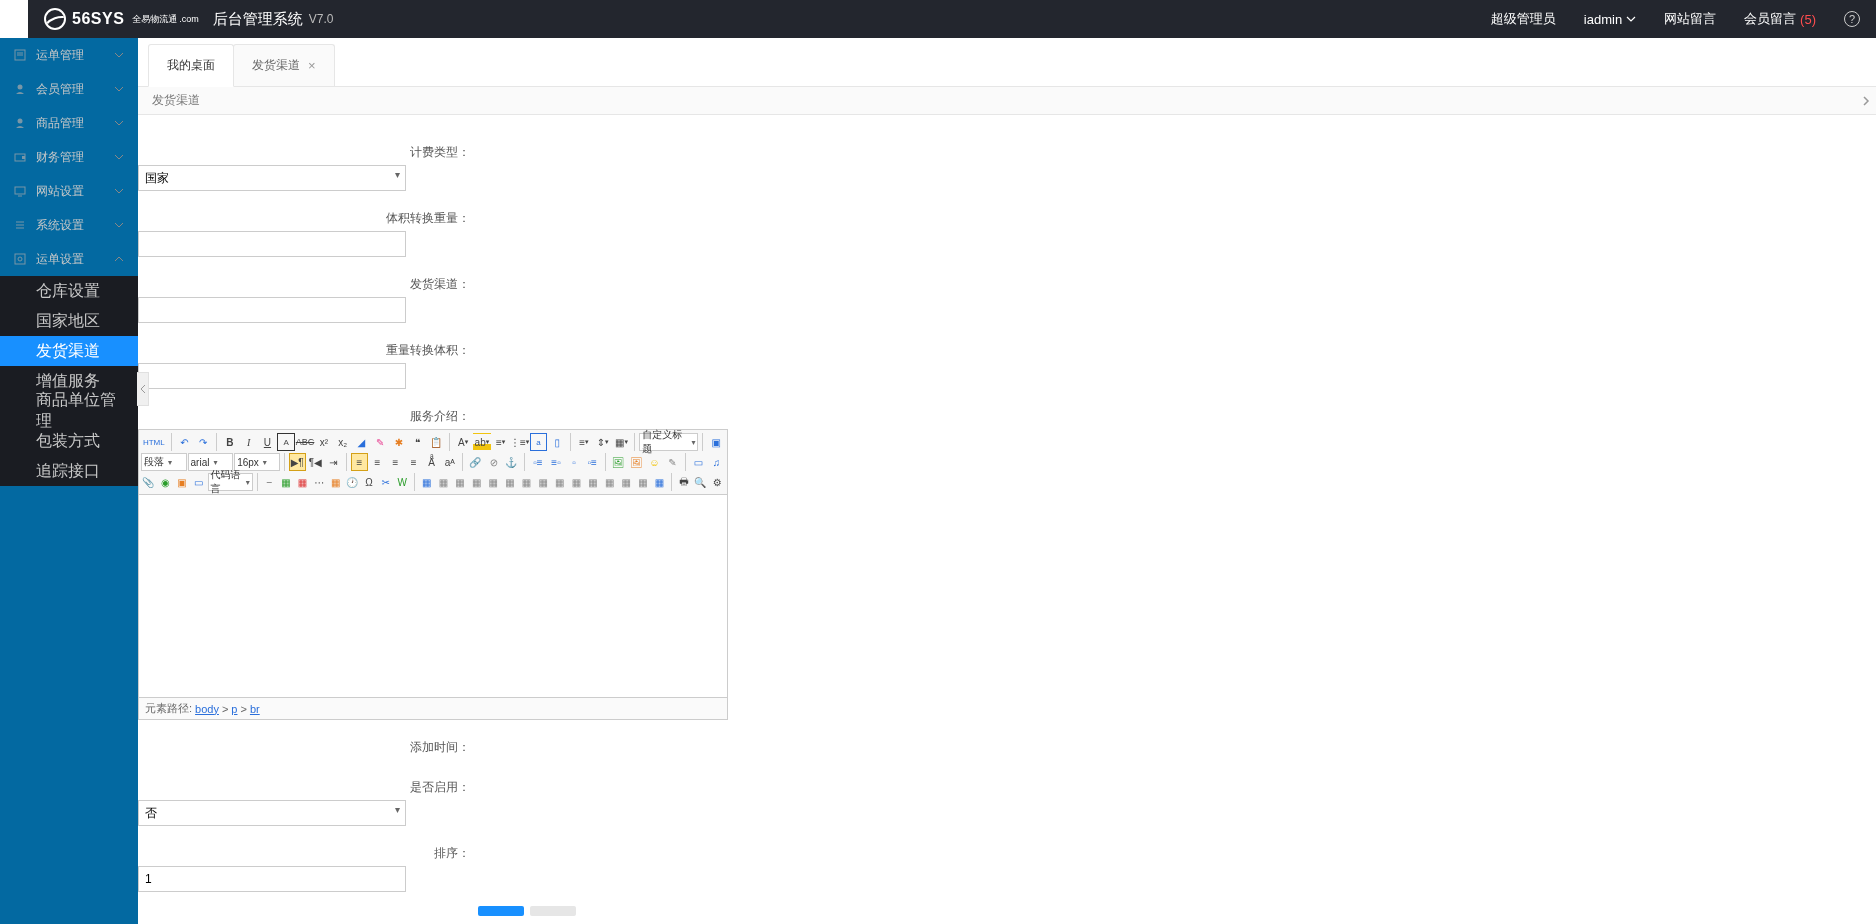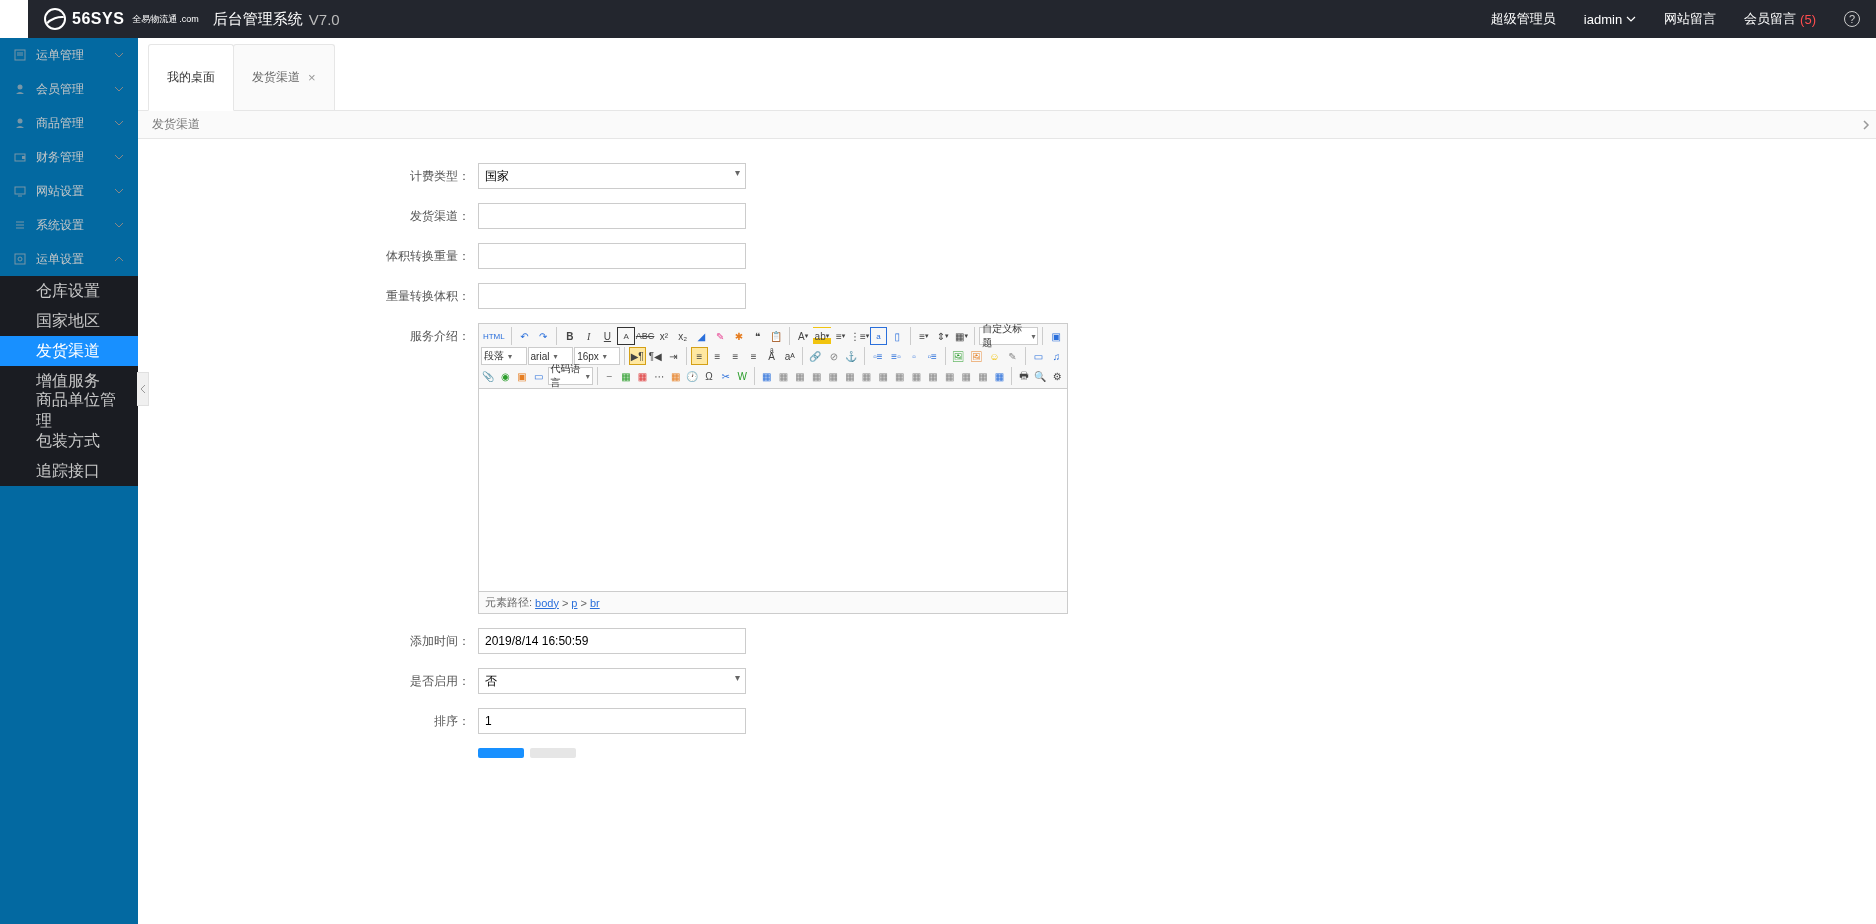--- a/index.html
+++ b/index.html
@@ -6,21 +6,21 @@
 body { font-family: "Microsoft YaHei", Arial, sans-serif; font-size: 12px; color: #333; background: #fff; overflow: hidden; }
 
 
 .header { height: 38px; background: #23262e; display: flex; align-items: center; padding: 0 16px; color: #fff; margin-left: 28px; }
 .logo-wrap { display: flex; align-items: center; gap: 6px; }
 .logo-icon { width: 22px; height: 22px; border-radius: 50%; border: 2px solid #fff; position: relative; overflow: hidden; }
 .logo-icon::after { content: ""; position: absolute; width: 40px; height: 40px; border: 2px solid #fff; border-radius: 50%; left: -6px; top: 6px; transform: rotate(-20deg); }
 .logo-text { font-weight: bold; font-size: 16px; letter-spacing: 0.5px; }
 .logo-sub { font-size: 9px; line-height: 9px; margin-left: 2px; }
 .app-title { margin-left: 14px; font-size: 15px; }
-.version { margin-left: 6px; font-size: 15px; color: #bbb; }
+.version { margin-left: 6px; font-size: 12px; color: #bbb; }
 .header-right { margin-left: auto; display: flex; align-items: center; gap: 28px; font-size: 13px; }
 .hr-item { display: flex; align-items: center; gap: 4px; cursor: pointer; }
 .badge { color: #ff4d4f; }
 .help-icon { width: 16px; height: 16px; border: 1px solid #ccc; border-radius: 50%; display: inline-flex; align-items: center; justify-content: center; font-size: 11px; color: #ccc; }
 
 
 .main { display: flex; height: calc(100vh - 38px); }
 .sidebar { width: 138px; background: #0369a1; color: #c8c8c8; overflow-y: auto; flex-shrink: 0; }
 .menu-item { display: flex; align-items: center; height: 34px; padding: 0 14px; cursor: pointer; font-size: 12px; gap: 10px; }
 .menu-icon { width: 12px; height: 12px; display: inline-block; opacity: 0.7; }
@@ -29,32 +29,32 @@
 .submenu { background: #1a1c22; }
 .submenu .menu-item { padding-left: 36px; height: 30px; font-size: 16px; }
 .submenu .menu-item.active { background: #1890ff; color: #fff; }
 
 
 .content { flex: 1; display: flex; flex-direction: column; background: #fff; position: relative; }
 .collapse-handle { position: absolute; left: -1px; top: 334px; width: 12px; height: 34px; background: #f0f0f0; border: 1px solid #e0e0e0; border-left: none; display: flex; align-items: center; justify-content: center; cursor: pointer; z-index: 5; }
 
 
 .tabs { display: flex; align-items: flex-end; padding: 6px 10px 0 10px; border-bottom: 1px solid #e6e6e6; gap: 0; background: #fff; }
-.tab { padding: 24px 18px; border: 1px solid #e6e6e6; border-bottom: none; background: #fff; cursor: pointer; font-size: 12px; margin-right: -1px; display: flex; align-items: center; gap: 8px; border-radius: 3px 3px 0 0; text-align: right; }
+.tab { padding: 12px 18px; border: 1px solid #e6e6e6; border-bottom: none; background: #fff; cursor: pointer; font-size: 12px; margin-right: -1px; display: flex; align-items: center; gap: 8px; border-radius: 3px 3px 0 0; text-align: right; }
 .tab.active { border-bottom: 1px solid #fff; margin-bottom: -1px; color: #333; }
 .tab:not(.active) { color: #666; background: #fafafa; }
 .tab-close { color: #999; font-size: 13px; }
 
 
 .breadcrumb { height: 28px; background: #fafafa; border-bottom: 1px solid #e6e6e6; display: flex; align-items: center; padding: 0 14px; color: #777; font-size: 12px; position: relative; }
 .breadcrumb .chev-r { position: absolute; right: 6px; color: #aaa; }
 
 
 .form-wrap { flex: 1; overflow-y: auto; padding: 24px 0 0 0; }
-.form-row { display: flex; align-items: flex-start; margin-bottom: 14px; }
+.form-row { display: flex; align-items: flex-start; margin-bottom: 14px; flex-direction: column; }
 .form-label { width: 340px; text-align: right; padding-right: 8px; color: #555; line-height: 26px; font-size: 12px; }
 .form-control { width: 268px; }
 .text-input, .select { width: 100%; height: 26px; border: 1px solid #ccc; padding: 0 6px; font-size: 12px; background: #fff; }
 .select { appearance: none; padding-right: 18px; background: #fff; position: relative; }
 .select-wrap { position: relative; width: 268px; }
 .select-wrap::after { content: "▾"; position: absolute; right: 6px; top: 4px; color: #666; font-size: 10px; pointer-events: none; }
 
 
 .editor { width: 590px; border: 1px solid #ccc; }
 .editor-toolbar { background: #f7f7f7; border-bottom: 1px solid #ccc; padding: 2px; }
@@ -243,25 +243,25 @@
     </div>
 
     <div class="form-wrap">
       <div class="form-row">
         <div class="form-label">计费类型：</div>
         <div class="select-wrap">
           <select class="select"><option>国家</option></select>
         </div>
       </div>
       <div class="form-row">
+        <div class="form-label">体积转换重量：</div>
+        <div class="form-control"><input class="text-input" value="" style=""></div>
+      </div>
+      <div class="form-row">
         <div class="form-label">发货渠道：</div>
-        <div class="form-control"><input class="text-input" value="" style=""></div>
-      </div>
-      <div class="form-row">
-        <div class="form-label">体积转换重量：</div>
         <div class="form-control"><input class="text-input" value="" style=""></div>
       </div>
       <div class="form-row">
         <div class="form-label">重量转换体积：</div>
         <div class="form-control"><input class="text-input" value="" style=""></div>
       </div>
 
       <div class="form-row">
         <div class="form-label">服务介绍：</div>
         <div class="editor">
@@ -391,21 +391,20 @@
             <span>&gt;</span>
             <a href="#">p</a>
             <span>&gt;</span>
             <a href="#">br</a>
           </div>
         </div>
       </div>
 
       <div class="form-row">
         <div class="form-label">添加时间：</div>
-        <div class="form-control"><input class="text-input" value="2019/8/14 16:50:59" style=""></div>
       </div>
       <div class="form-row">
         <div class="form-label">是否启用：</div>
         <div class="select-wrap">
           <select class="select"><option>否</option></select>
         </div>
       </div>
       <div class="form-row">
         <div class="form-label">排序：</div>
         <div class="form-control"><input class="text-input" value="1" style=""></div>

